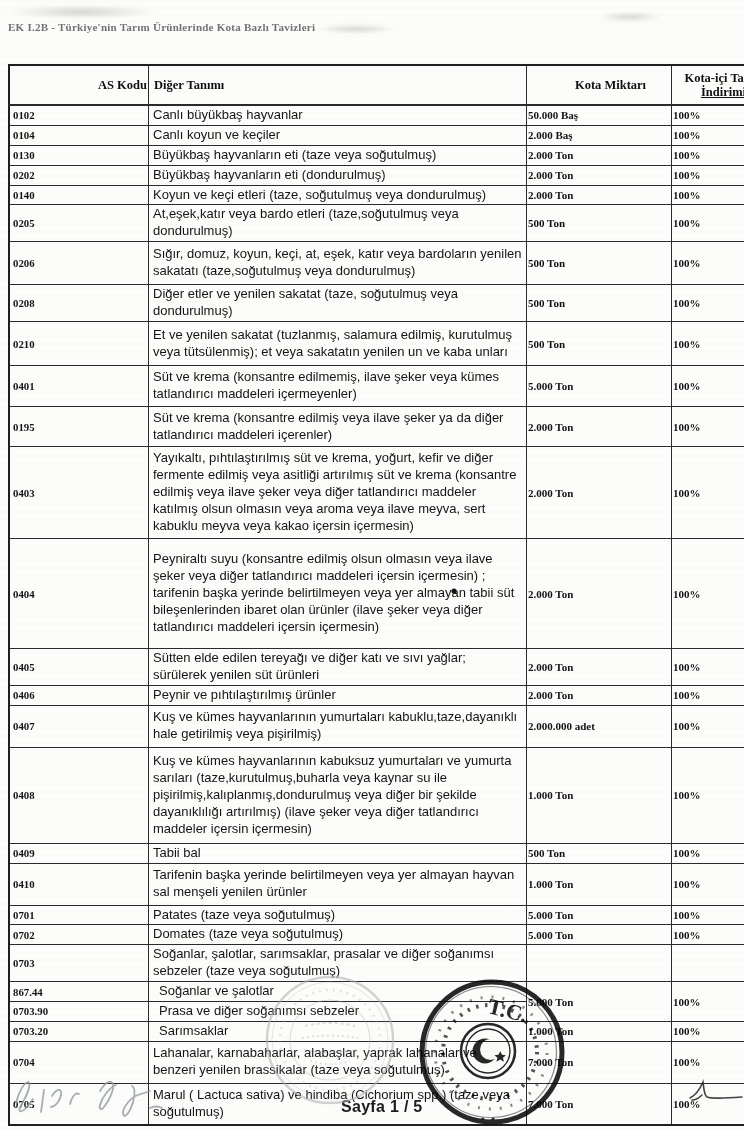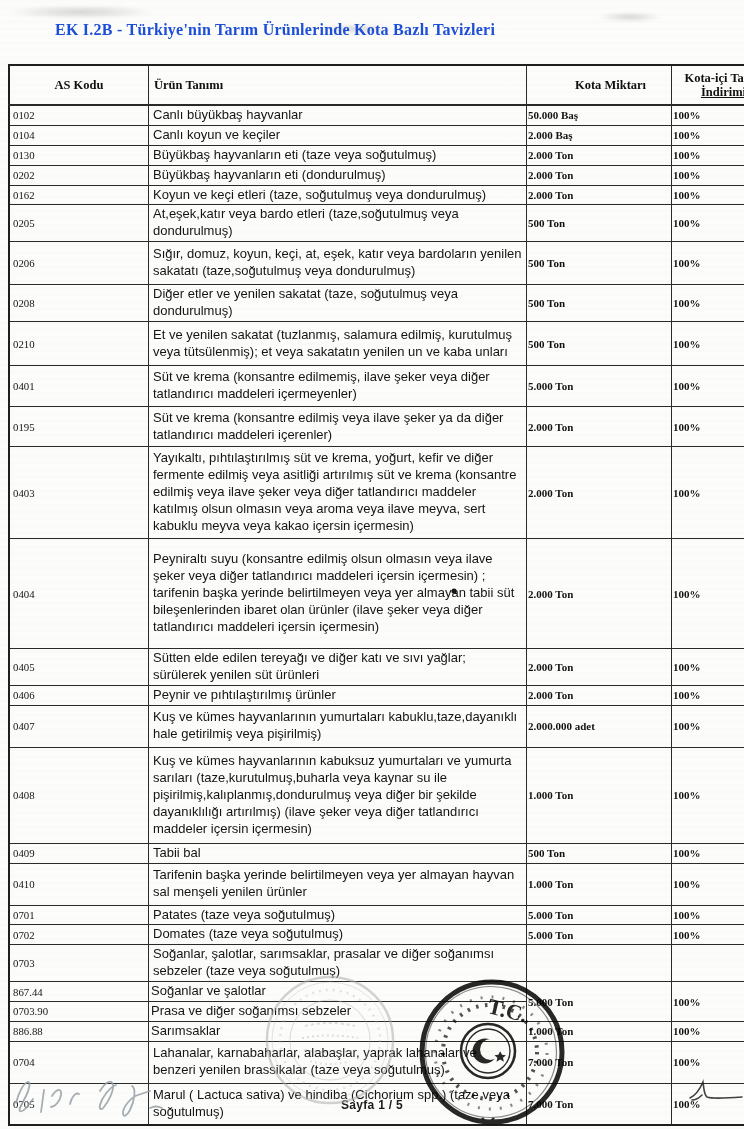--- a/index.html
+++ b/index.html
@@ -16,77 +16,77 @@
     opacity:.5;
   }
   .smudge{
     position:absolute;border-radius:50%;
     background:radial-gradient(closest-side, rgba(110,110,110,.28), rgba(110,110,110,0));
     filter:blur(1.5px);pointer-events:none;
   }
   .doc-title{
     position:absolute;left:8px;top:21px;width:620px;
     font-family:"Liberation Serif",serif;
-    font-weight:700;font-size:16px;letter-spacing:.25px;color:#1d4ed8;margin-left:47px;
+    font-weight:700;font-size:11px;letter-spacing:.25px;color:#737373;
   }
   table.quota{
     position:absolute;left:8px;top:64px;
     border-collapse:collapse;table-layout:fixed;width:731px;
     border:2.4px solid #1f1f1f;
     background:transparent;
   }
   table.quota th, table.quota td{
     border:1.4px solid #2a2a2a;
     overflow:hidden;
   }
-  th.h-code{width:136px;}
+  th.h-code{width:136px;text-align:right;}
   th.h-desc{width:371px;}
   th.h-qty{width:119px;padding-left:24px;}
   th.h-rate{width:101px;}
   table.quota th{
     font-family:"Liberation Serif",serif;font-weight:700;font-size:12.5px;color:#101010;
     height:36px;vertical-align:middle;border-bottom-width:2px;
   }
   th.h-desc{text-align:left;padding-left:5px;}
   th.h-rate .u{text-decoration:underline;}
   th .stack{display:block;line-height:1.15;}
   td.code{
-    font-family:"Liberation Serif",serif;font-weight:400;font-size:10.8px;
+    font-family:"Liberation Serif",serif;font-weight:700;font-size:10.8px;
     padding:0 3px;vertical-align:middle;color:#141414;
   }
   td.desc{
     font-size:13px;font-weight:400;line-height:1.3;
     padding:1px 4px;vertical-align:middle;color:#141414;
   }
-  td.desc.indent{padding-left:2px;}
+  td.desc.indent{padding-left:10px;}
   td.qty, td.rate{
     font-family:"Liberation Serif",serif;font-weight:700;font-size:11px;
     text-align:left;vertical-align:middle;color:#121212;
   }
   .page-footer{
     position:absolute;left:341px;top:1098px;
-    font-size:12px;font-weight:700;color:#1c1c1c;letter-spacing:.3px;
+    font-size:16px;font-weight:700;color:#1c1c1c;letter-spacing:.3px;
   }
   .overlay{position:absolute;left:0;top:0;pointer-events:none;}
 </style>
 </head>
 <body>
 
 <div class="scan-texture"></div>
 <div class="smudge" style="left:6px;top:5px;width:150px;height:14px;"></div>
 <div class="smudge" style="left:316px;top:24px;width:80px;height:10px;"></div>
 <div class="smudge" style="left:598px;top:12px;width:64px;height:10px;"></div>
 
 <div class="doc-title">EK I.2B - Türkiye'nin Tarım Ürünlerinde Kota Bazlı Tavizleri</div>
 
 <table class="quota">
   <thead>
     <tr>
       <th class="h-code">AS Kodu</th>
-      <th class="h-desc">Ürün Tanımı</th>
+      <th class="h-desc">Diğer Tanımı</th>
       <th class="h-qty">Kota Miktarı</th>
       <th class="h-rate">
         <span class="stack">Kota-içi Tarife</span>
         <span class="stack u">İndirimi</span>
       </th>
     </tr>
   </thead>
   <tbody id="table-body">
       <tr style="height: 14px;">
         <td class="code">0102</td>
@@ -106,21 +106,21 @@
         <td class="qty">2.000 Ton</td>
         <td class="rate">100%</td>
       </tr>
       <tr style="height: 14px;">
         <td class="code">0202</td>
         <td class="desc">Büyükbaş hayvanların eti (dondurulmuş)</td>
         <td class="qty">2.000 Ton</td>
         <td class="rate">100%</td>
       </tr>
       <tr style="height: 15px;">
-        <td class="code">0162</td>
+        <td class="code">0140</td>
         <td class="desc">Koyun ve keçi etleri (taze, soğutulmuş veya dondurulmuş)</td>
         <td class="qty">2.000 Ton</td>
         <td class="rate">100%</td>
       </tr>
       <tr style="height: 29px;">
         <td class="code">0205</td>
         <td class="desc">At,eşek,katır veya bardo etleri (taze,soğutulmuş veya dondurulmuş)</td>
         <td class="qty">500 Ton</td>
         <td class="rate">100%</td>
       </tr>
@@ -137,21 +137,21 @@
         <td class="rate">100%</td>
       </tr>
       <tr style="height: 44px;">
         <td class="code">0210</td>
         <td class="desc">Et ve yenilen sakatat (tuzlanmış, salamura edilmiş, kurutulmuş veya tütsülenmiş); et veya sakatatın yenilen un ve kaba unları</td>
         <td class="qty">500 Ton</td>
         <td class="rate">100%</td>
       </tr>
       <tr style="height: 41px;">
         <td class="code">0401</td>
-        <td class="desc">Süt ve krema (konsantre edilmemiş, ilave şeker veya diğer tatlandırıcı maddeleri içermeyenler)</td>
+        <td class="desc">Süt ve krema (konsantre edilmemiş, ilave şeker veya kümes tatlandırıcı maddeleri içermeyenler)</td>
         <td class="qty">5.000 Ton</td>
         <td class="rate">100%</td>
       </tr>
       <tr style="height: 40px;">
         <td class="code">0195</td>
         <td class="desc">Süt ve krema (konsantre edilmiş veya ilave şeker ya da diğer tatlandırıcı maddeleri içerenler)</td>
         <td class="qty">2.000 Ton</td>
         <td class="rate">100%</td>
       </tr>
       <tr style="height: 92px;">
@@ -224,21 +224,21 @@
         <td class="code">867.44</td>
         <td class="desc indent">Soğanlar ve şalotlar</td>
         <td class="qty" rowspan="2">5.000 Ton</td>
         <td class="rate" rowspan="2">100%</td>
       </tr>
       <tr style="height: 15px;">
         <td class="code">0703.90</td>
         <td class="desc indent">Prasa ve diğer soğanımsı sebzeler</td>
       </tr>
       <tr style="height: 16px;">
-        <td class="code">886.88</td>
+        <td class="code">0703.20</td>
         <td class="desc indent">Sarımsaklar</td>
         <td class="qty">1.000 Ton</td>
         <td class="rate">100%</td>
       </tr>
       <tr style="height: 42px;">
         <td class="code">0704</td>
         <td class="desc">Lahanalar, karnabaharlar, alabaşlar, yaprak lahanalar ve benzeri yenilen brassikalar (taze veya soğutulmuş)</td>
         <td class="qty">7.000 Ton</td>
         <td class="rate">100%</td>
       </tr>

